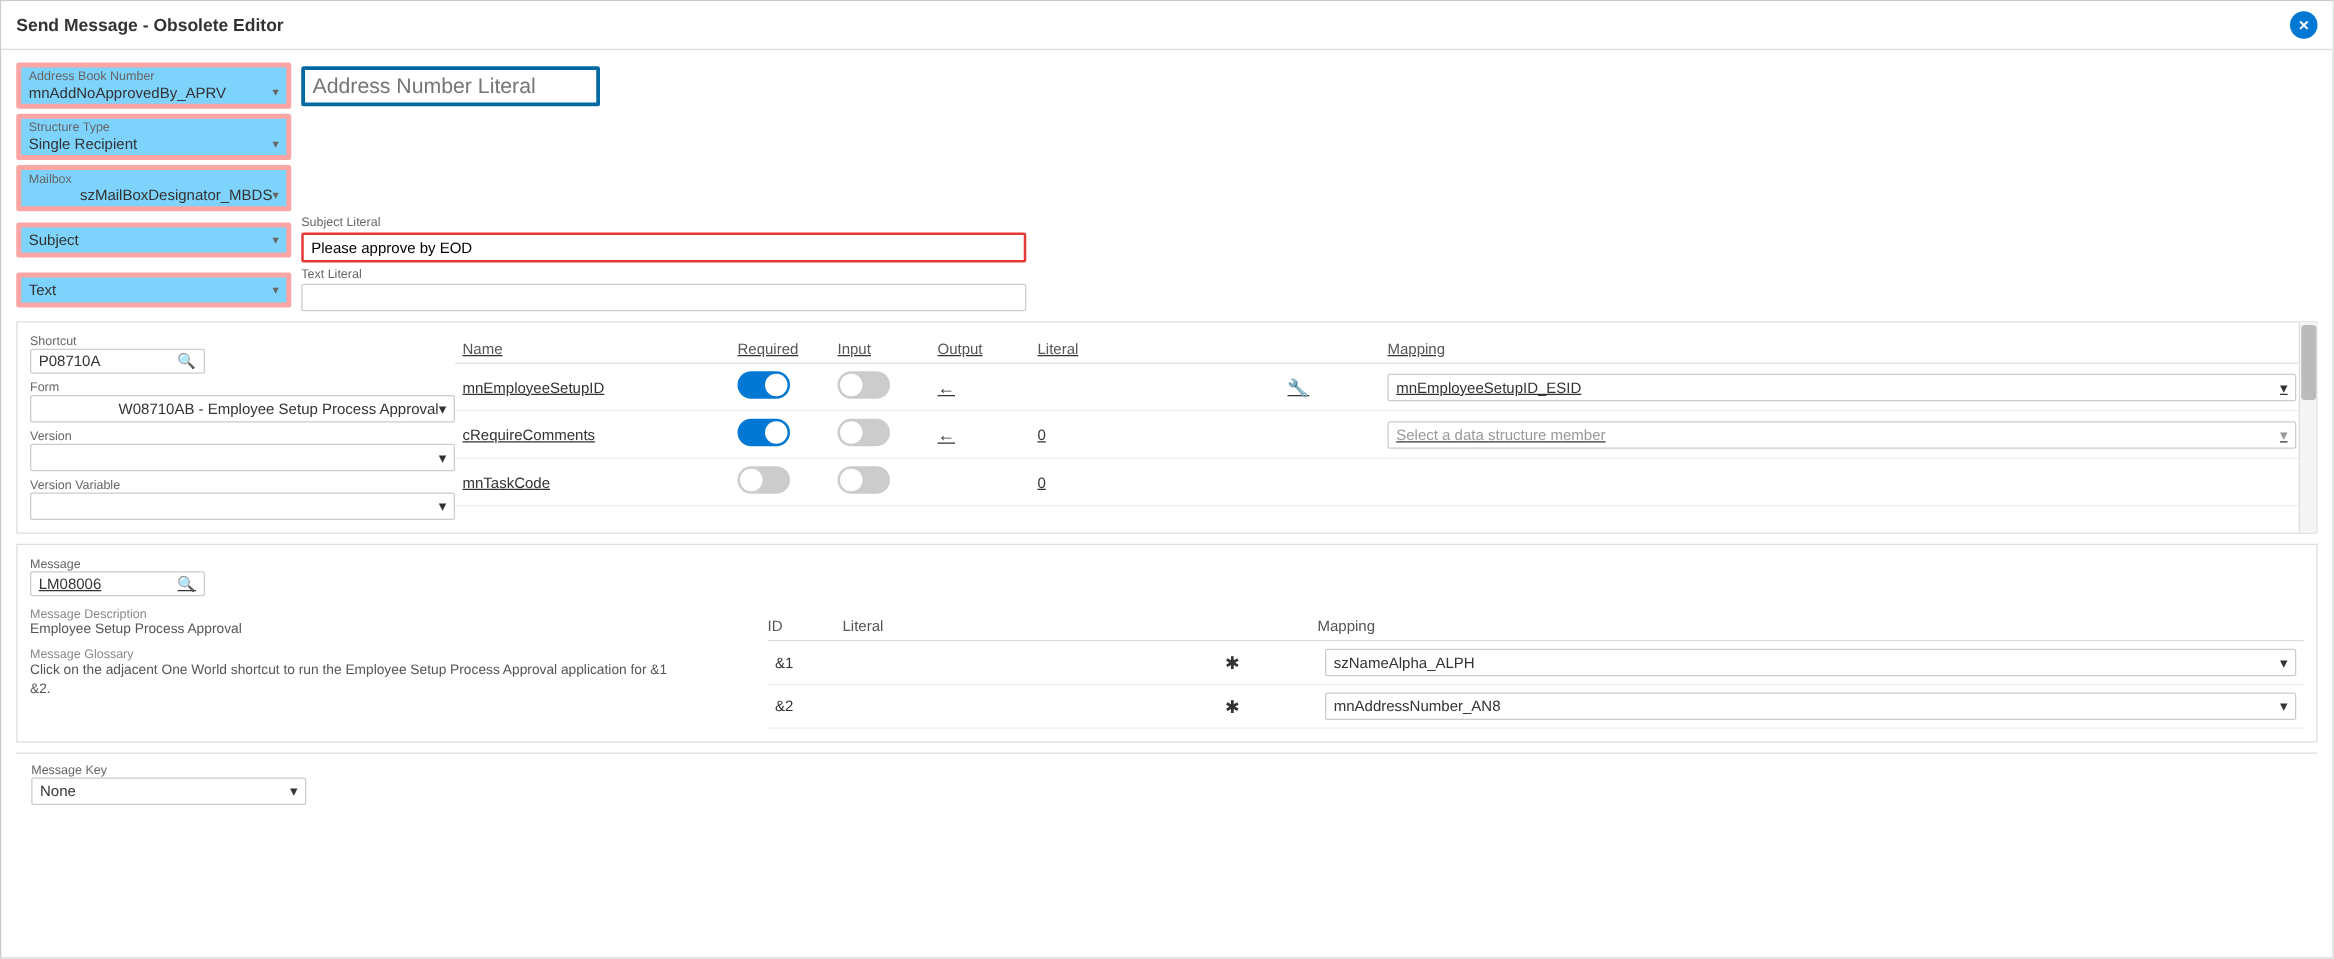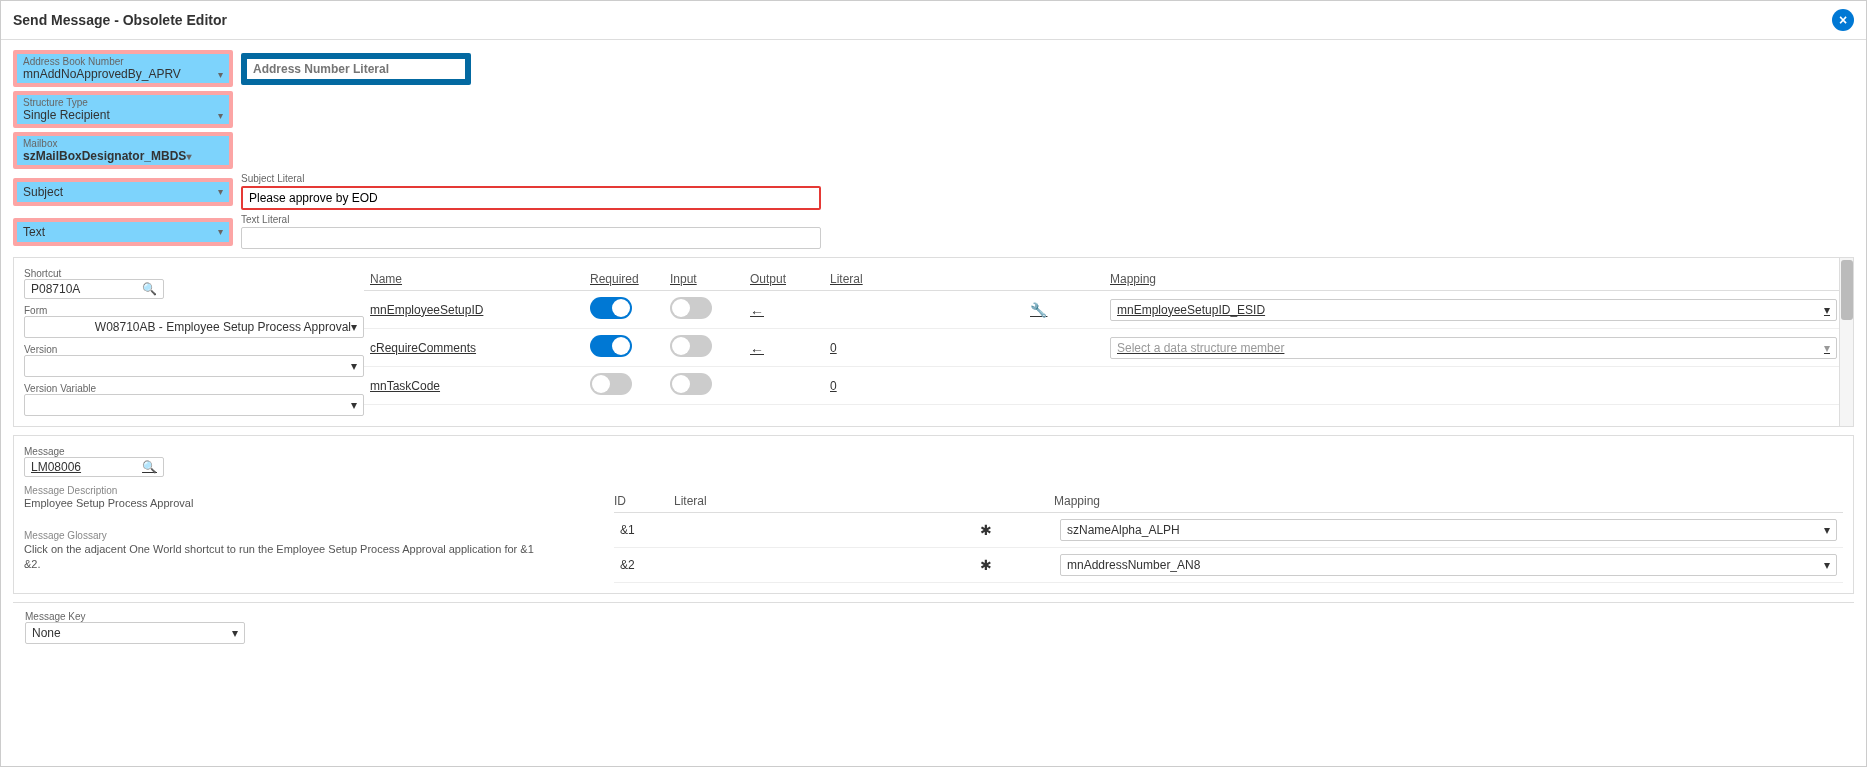--- a/index.html
+++ b/index.html
@@ -82,27 +82,26 @@
       cursor: pointer;
       justify-content: space-between;
     }
 
     .field-select .chevron {
       color: #666;
       font-size: 10px;
     }
 
     .field-input {
-      border: 6px solid #0369a1;
+      border: 3px solid #0369a1;
       border-radius: 2px;
       padding: 3px 6px;
       min-width: 230px;
-      font-size: 12px;
+      font-size: 17px;
       outline: none;
-      font-weight: bold;
     }
 
     .field-input-subject {
       border: 2px solid #e53935;
       border-radius: 2px;
       padding: 3px 6px;
       min-width: 580px;
       font-size: 12px;
       outline: none;
     }
@@ -433,21 +432,21 @@
           <div style="display:flex; width:100%; justify-content:space-between; align-items:center;">
             <span class="field-value">Single Recipient</span>
             <span class="chevron">▾</span>
           </div>
         </div>
       </div>
 
       <div class="field-row">
         <div class="field-select" style="flex-direction:column; align-items:flex-start; padding:2px 6px;">
           <span class="field-sublabel">Mailbox</span>
-          <div style="display:flex; width:100%; justify-content:flex-start; align-items:center;font-weight:bold;">
+          <div style="display:flex; width:100%; justify-content:flex-end; align-items:center;">
             <span class="field-value">szMailBoxDesignator_MBDS</span>
             <span class="chevron">▾</span>
           </div>
         </div>
       </div>
 
       <div class="field-row">
         <div class="field-select" style="justify-content:space-between; min-width:220px;">
           <span class="field-value">Subject</span>
           <span class="chevron">▾</span>
@@ -605,21 +604,21 @@
           <div class="message-shortcut-row">
             <div style="display:flex; flex-direction:column;">
               <span class="field-sublabel">Message</span>
               <div class="message-box">
                 <span>LM08006</span>
                 <span class="search-icon">🔍</span>
               </div>
             </div>
           </div>
 
-          <div style="margin-bottom:19px;">
+          <div style="margin-bottom:6px;">
             <span class="msg-description-label">Message Description</span>
             <div class="msg-description">Employee Setup Process Approval</div>
           </div>
 
           <div>
             <span class="msg-description-label">Message Glossary</span>
             <div class="msg-glossary-text">Click on the adjacent One World shortcut to run the Employee Setup Process Approval application for &amp;1 &amp;2.</div>
           </div>
 
         </div>

